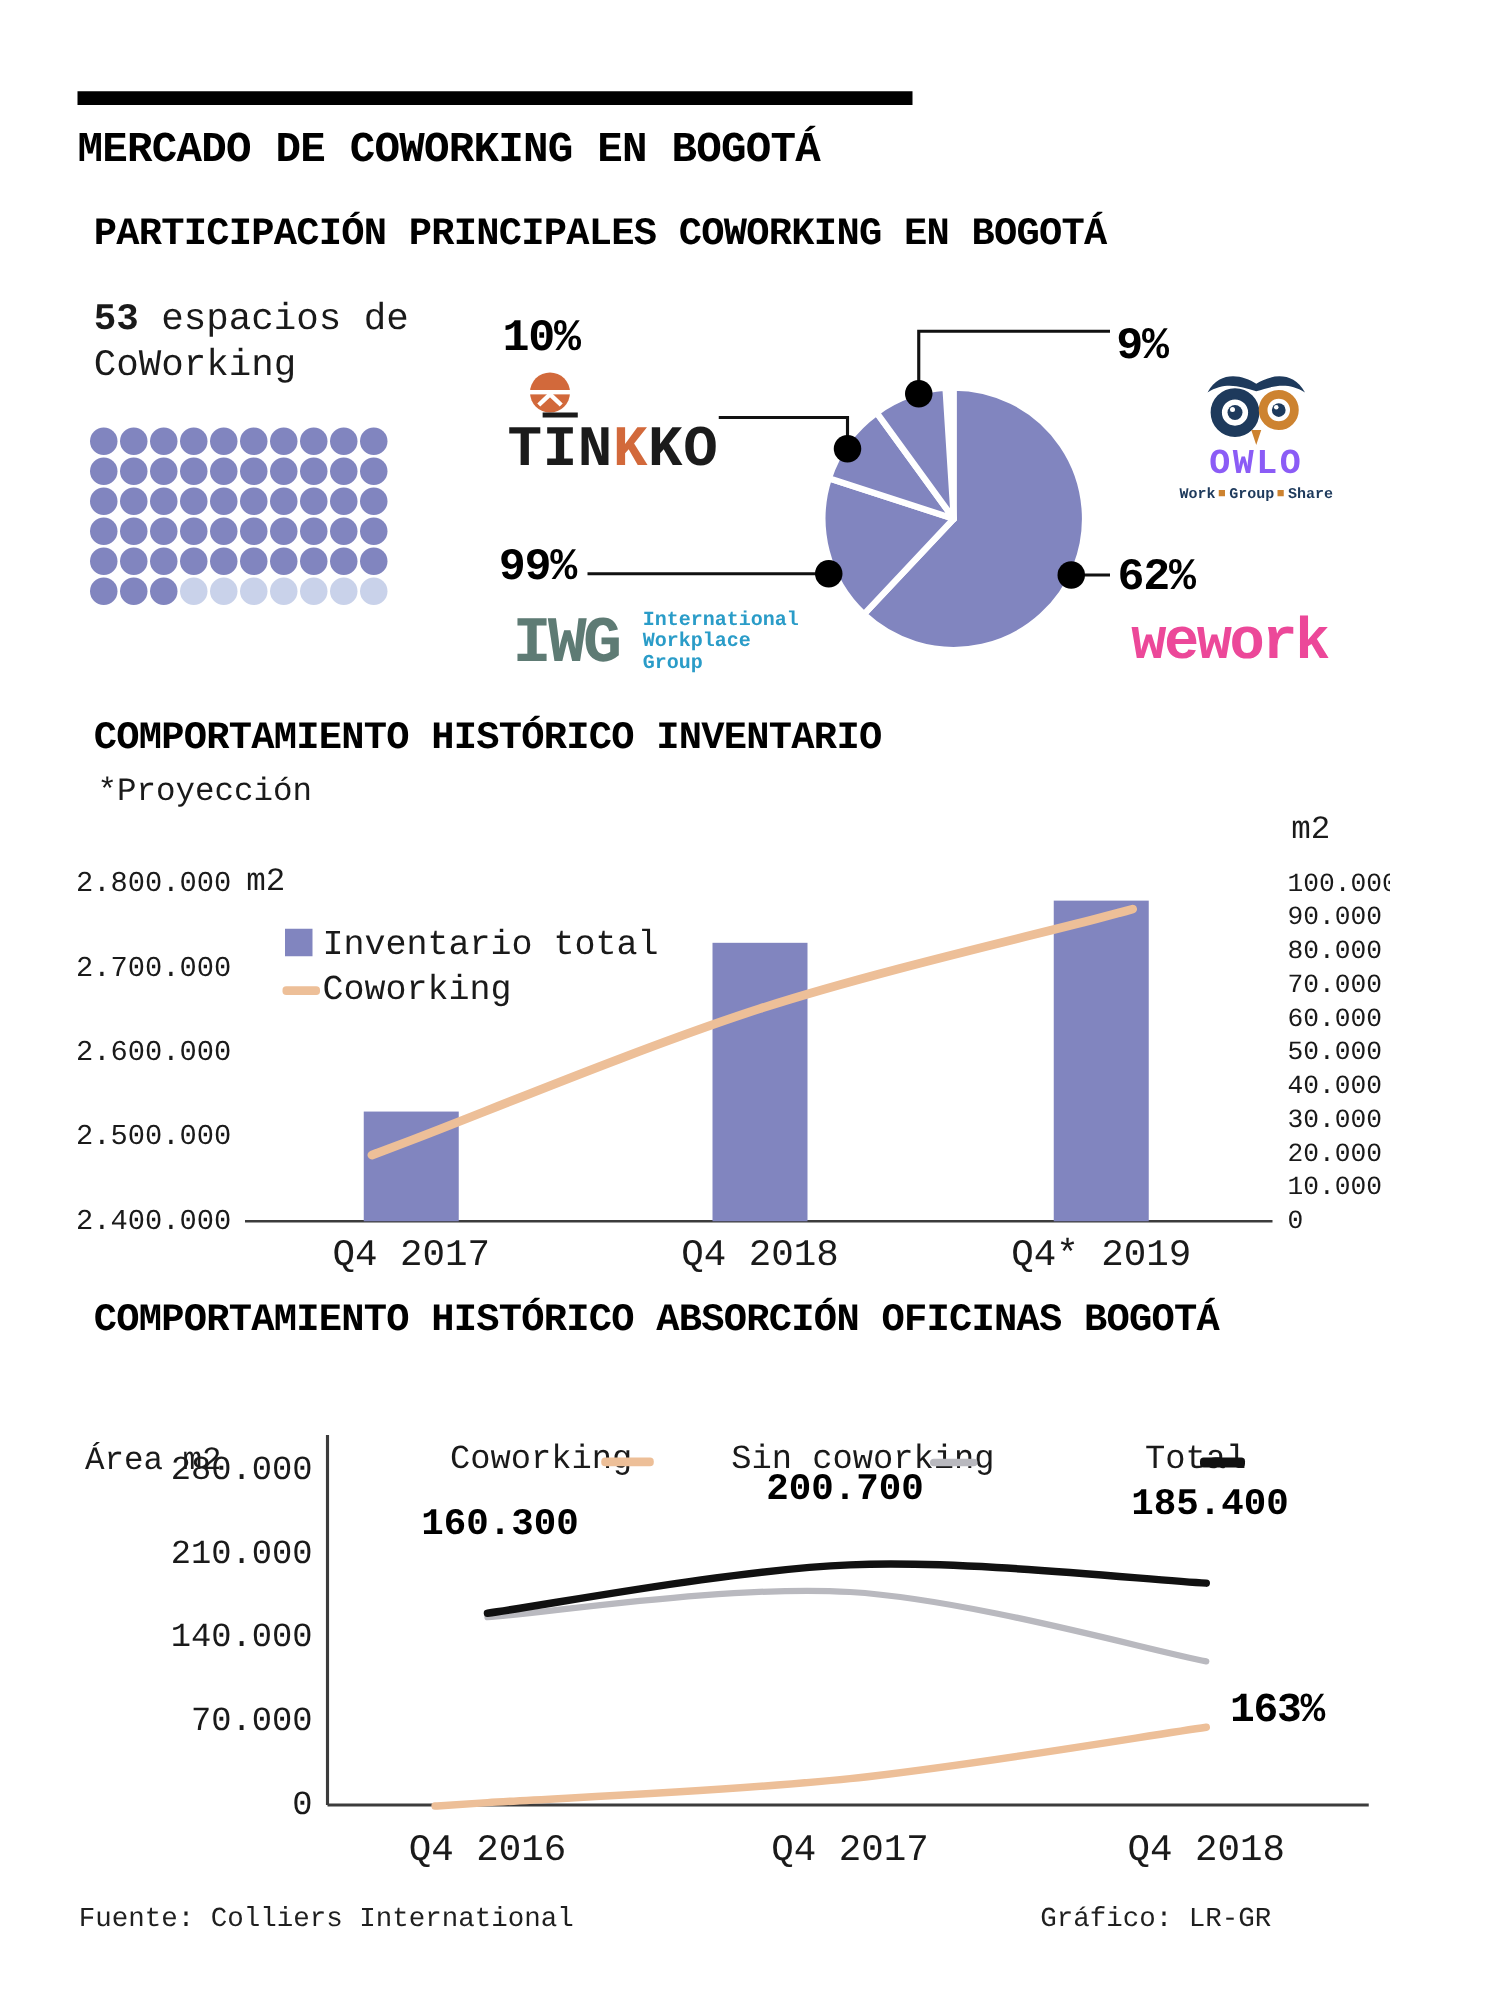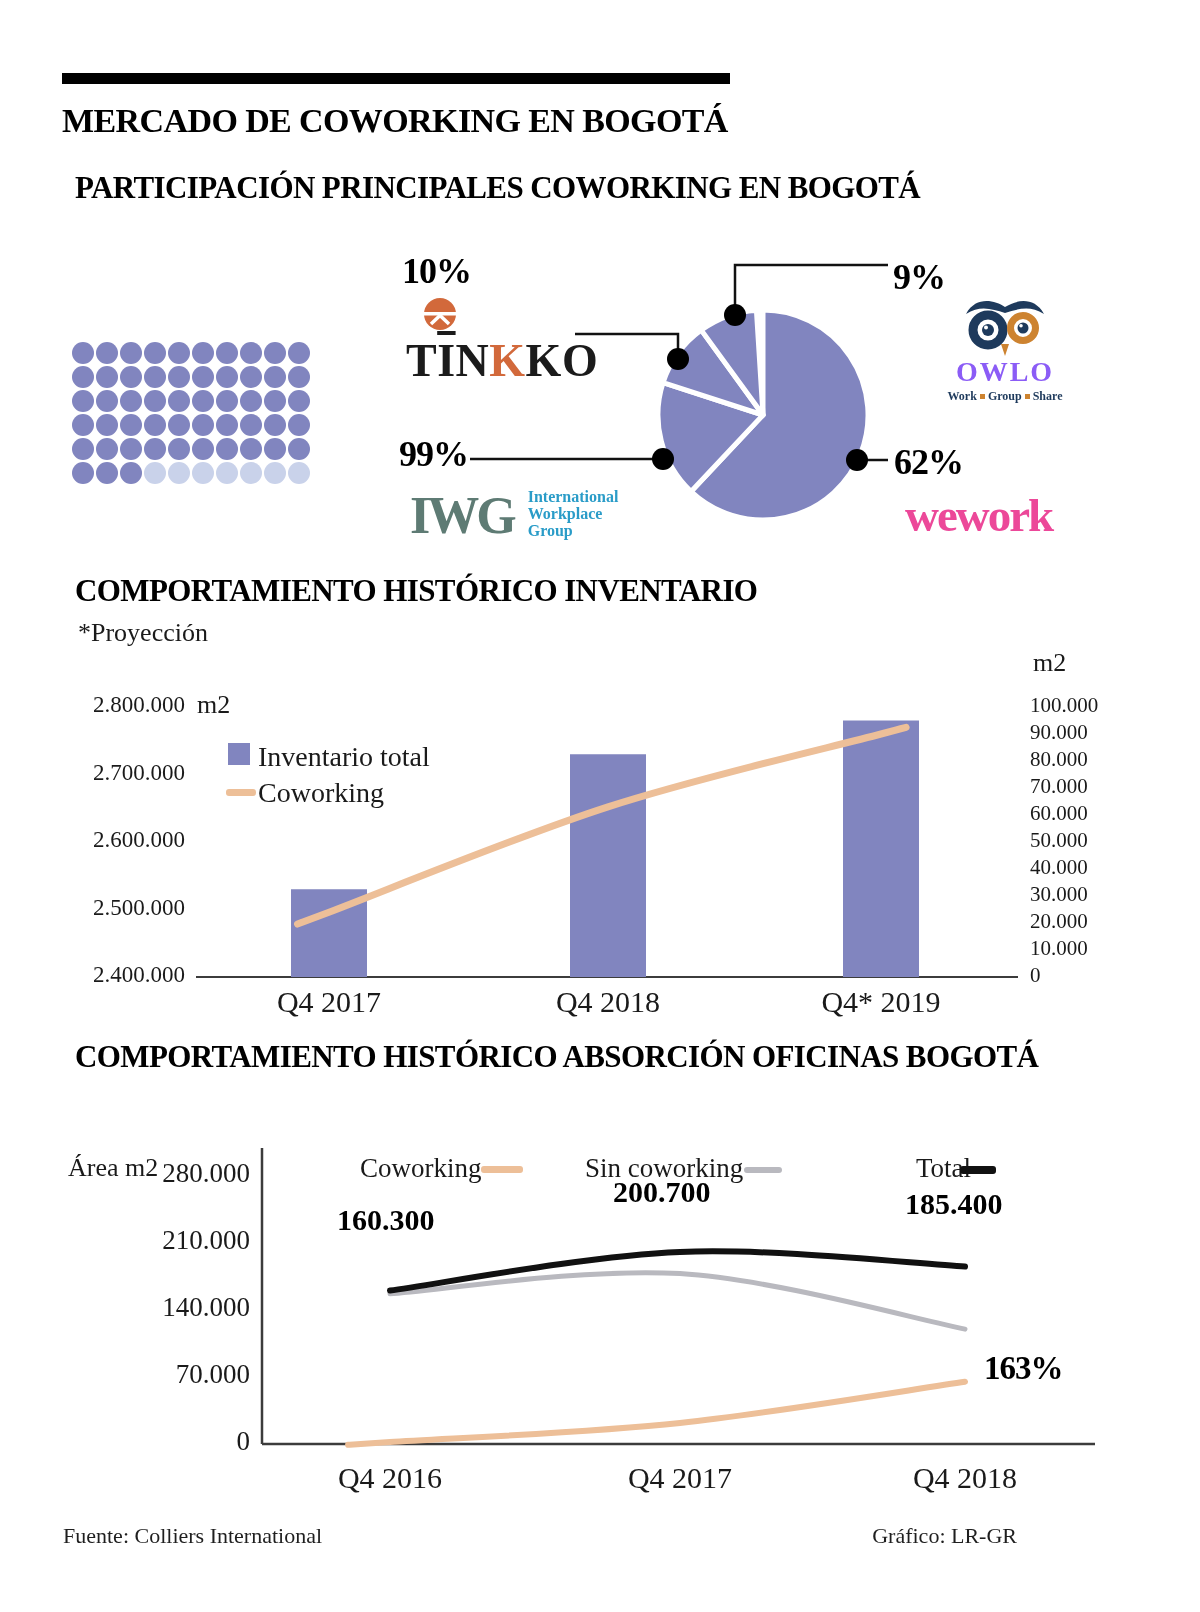--- a/index.html
+++ b/index.html
@@ -1,17 +1,17 @@
 <!DOCTYPE html>
 <html><head>
 <meta charset="utf-8">
 <style>
   html,body{margin:0;padding:0;background:#fff;}
   #canvas{position:relative;width:1112px;height:1612px;background:#fff;overflow:hidden;
-          font-family:Liberation Serif, serif;color:#000;}
+          font-family:Liberation Mono, monospace;color:#000;}
   .abs{position:absolute;}
   .hdr{font-weight:700;letter-spacing:-0.6px;color:#000;white-space:nowrap;}
   .pct{font-size:36px;font-weight:700;letter-spacing:-1px;color:#000;white-space:nowrap;}
   .tick{fill:#1a1a1a;}
   .note{font-size:26px;color:#1a1a1a;}
   .legend-text{font-size:27px;color:#1a1a1a;white-space:nowrap;}
   .dash{border-radius:3px;}
   .annot{font-weight:700;font-size:30px;color:#000;white-space:nowrap;}
   .dot{width:22px;height:22px;border-radius:50%;}
   #dot-grid{display:flex;flex-wrap:wrap;width:242px;gap:2px;}
@@ -22,20 +22,24 @@
 </head>
 <body>
 
 <div id="canvas">
 
   <div class="abs" style="left:62px;top:73px;width:668px;height:11px;background:#000;"></div>
   <div class="abs hdr" style="left:62px;top:102px;font-size:34px;">MERCADO DE COWORKING EN BOGOTÁ</div>
 
   <div class="abs hdr" style="left:75px;top:170px;font-size:31px;">PARTICIPACIÓN PRINCIPALES COWORKING EN BOGOTÁ</div>
 
+  <div class="abs" style="left:75px;top:238px;font-size:30px;line-height:37px;color:#1a1a1a;">
+    <span style="font-weight:700;">53</span><span> espacios de</span><br>
+    <span>CoWorking</span>
+  </div>
 
   <div id="dot-grid" class="abs" style="left:72px;top:342px;">
       <div class="dot" style="background: rgb(129, 133, 191);"></div>
       <div class="dot" style="background: rgb(129, 133, 191);"></div>
       <div class="dot" style="background: rgb(129, 133, 191);"></div>
       <div class="dot" style="background: rgb(129, 133, 191);"></div>
       <div class="dot" style="background: rgb(129, 133, 191);"></div>
       <div class="dot" style="background: rgb(129, 133, 191);"></div>
       <div class="dot" style="background: rgb(129, 133, 191);"></div>
       <div class="dot" style="background: rgb(129, 133, 191);"></div>

